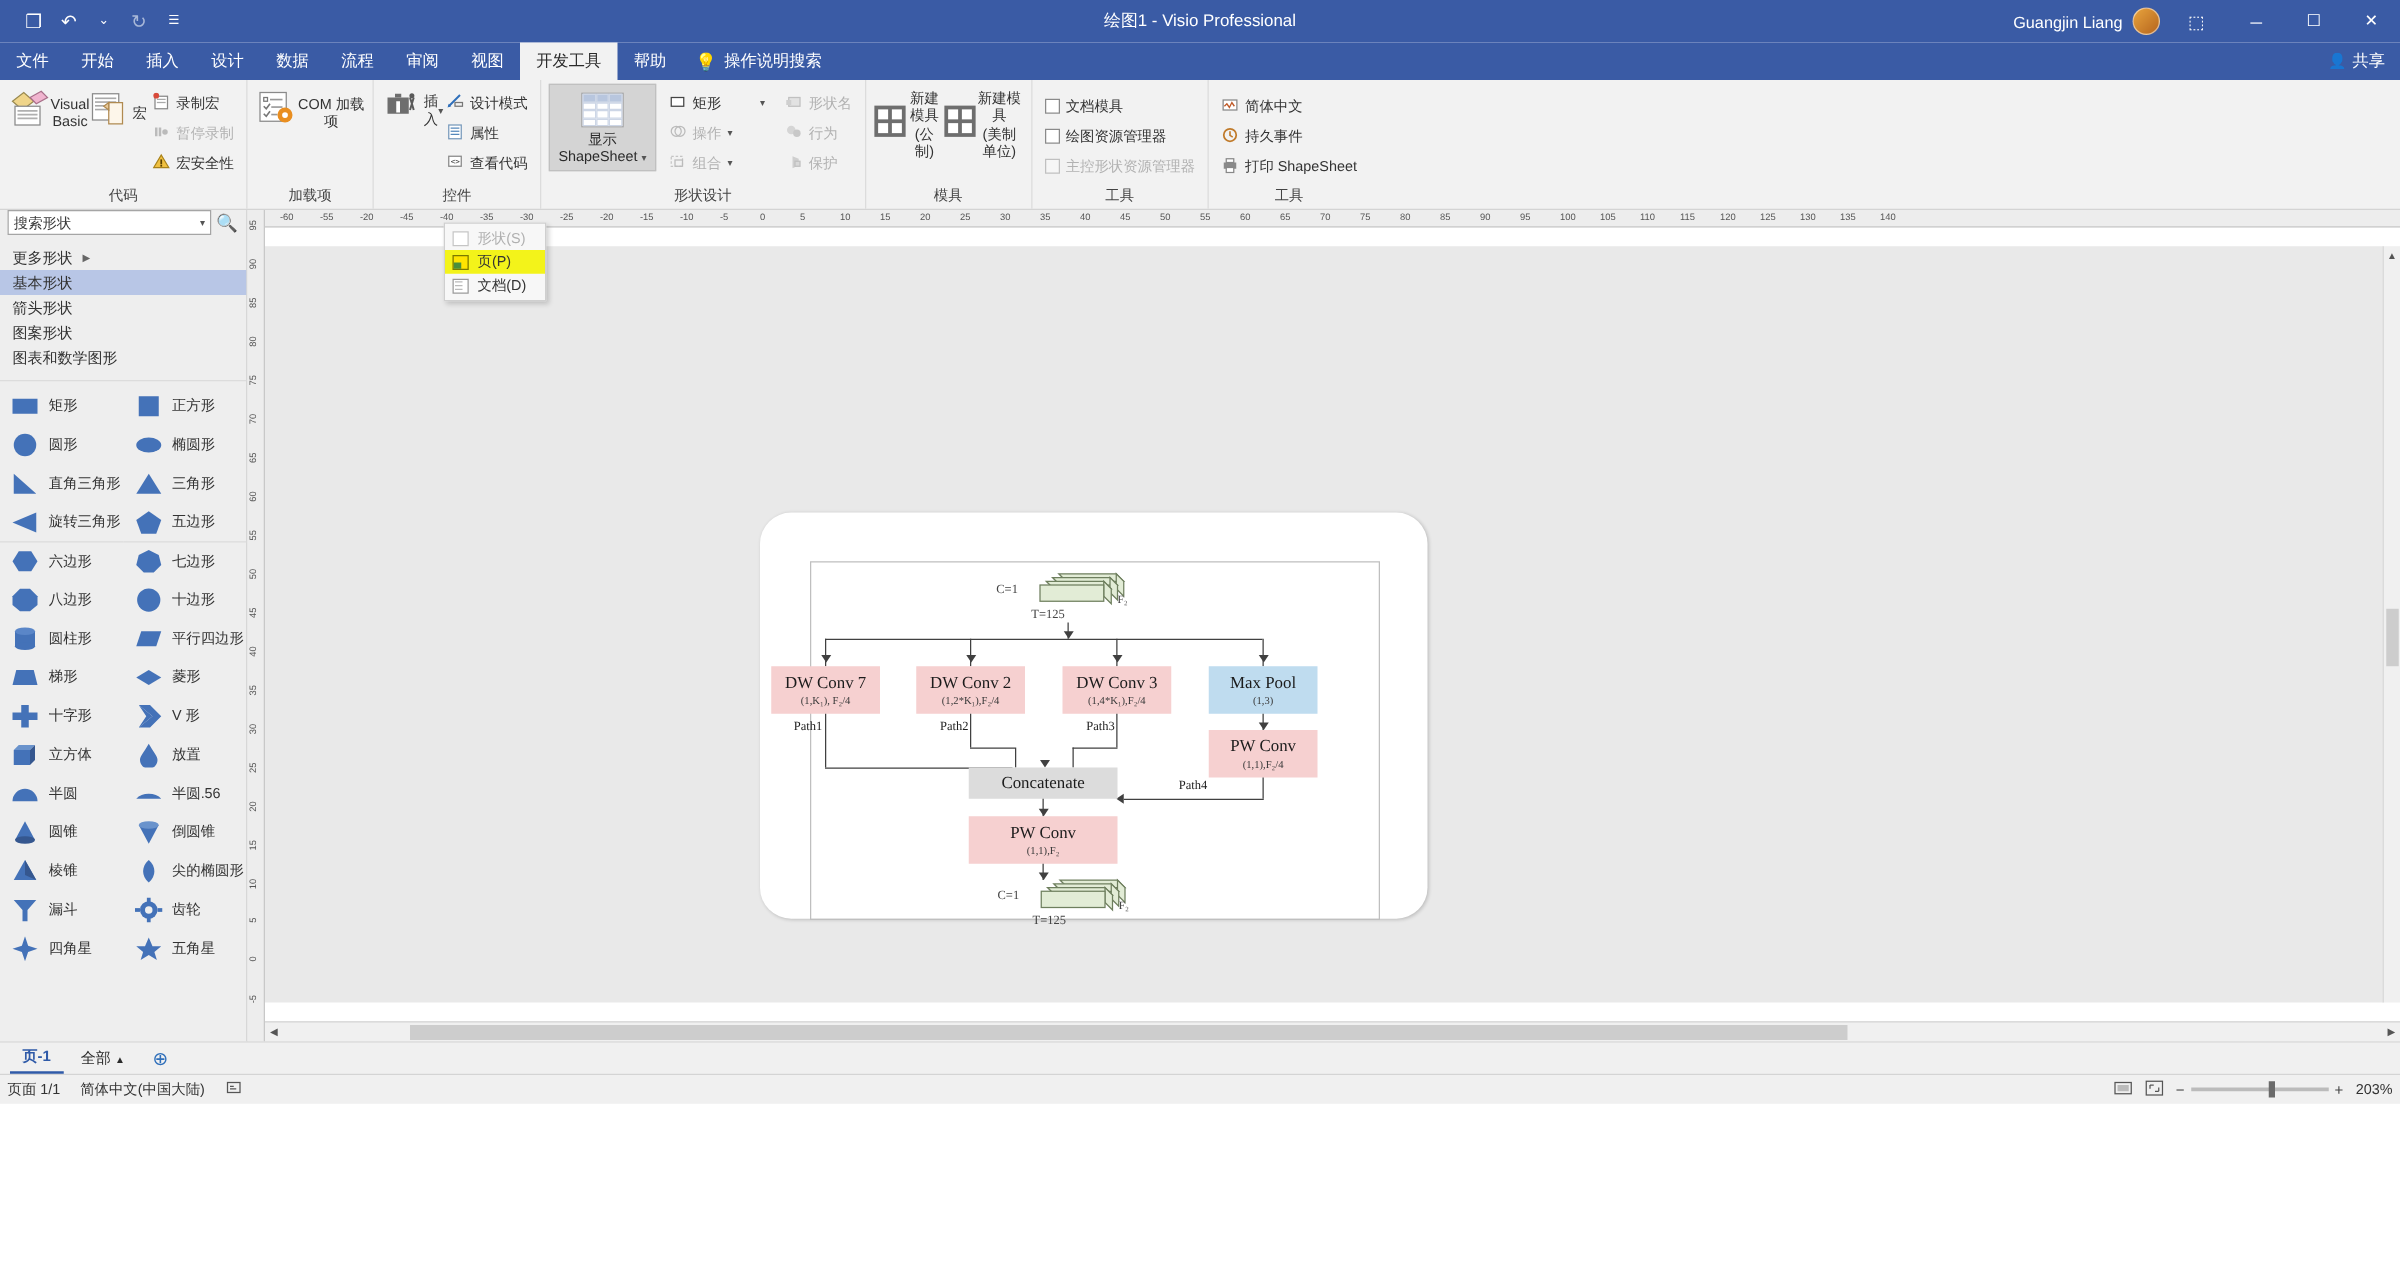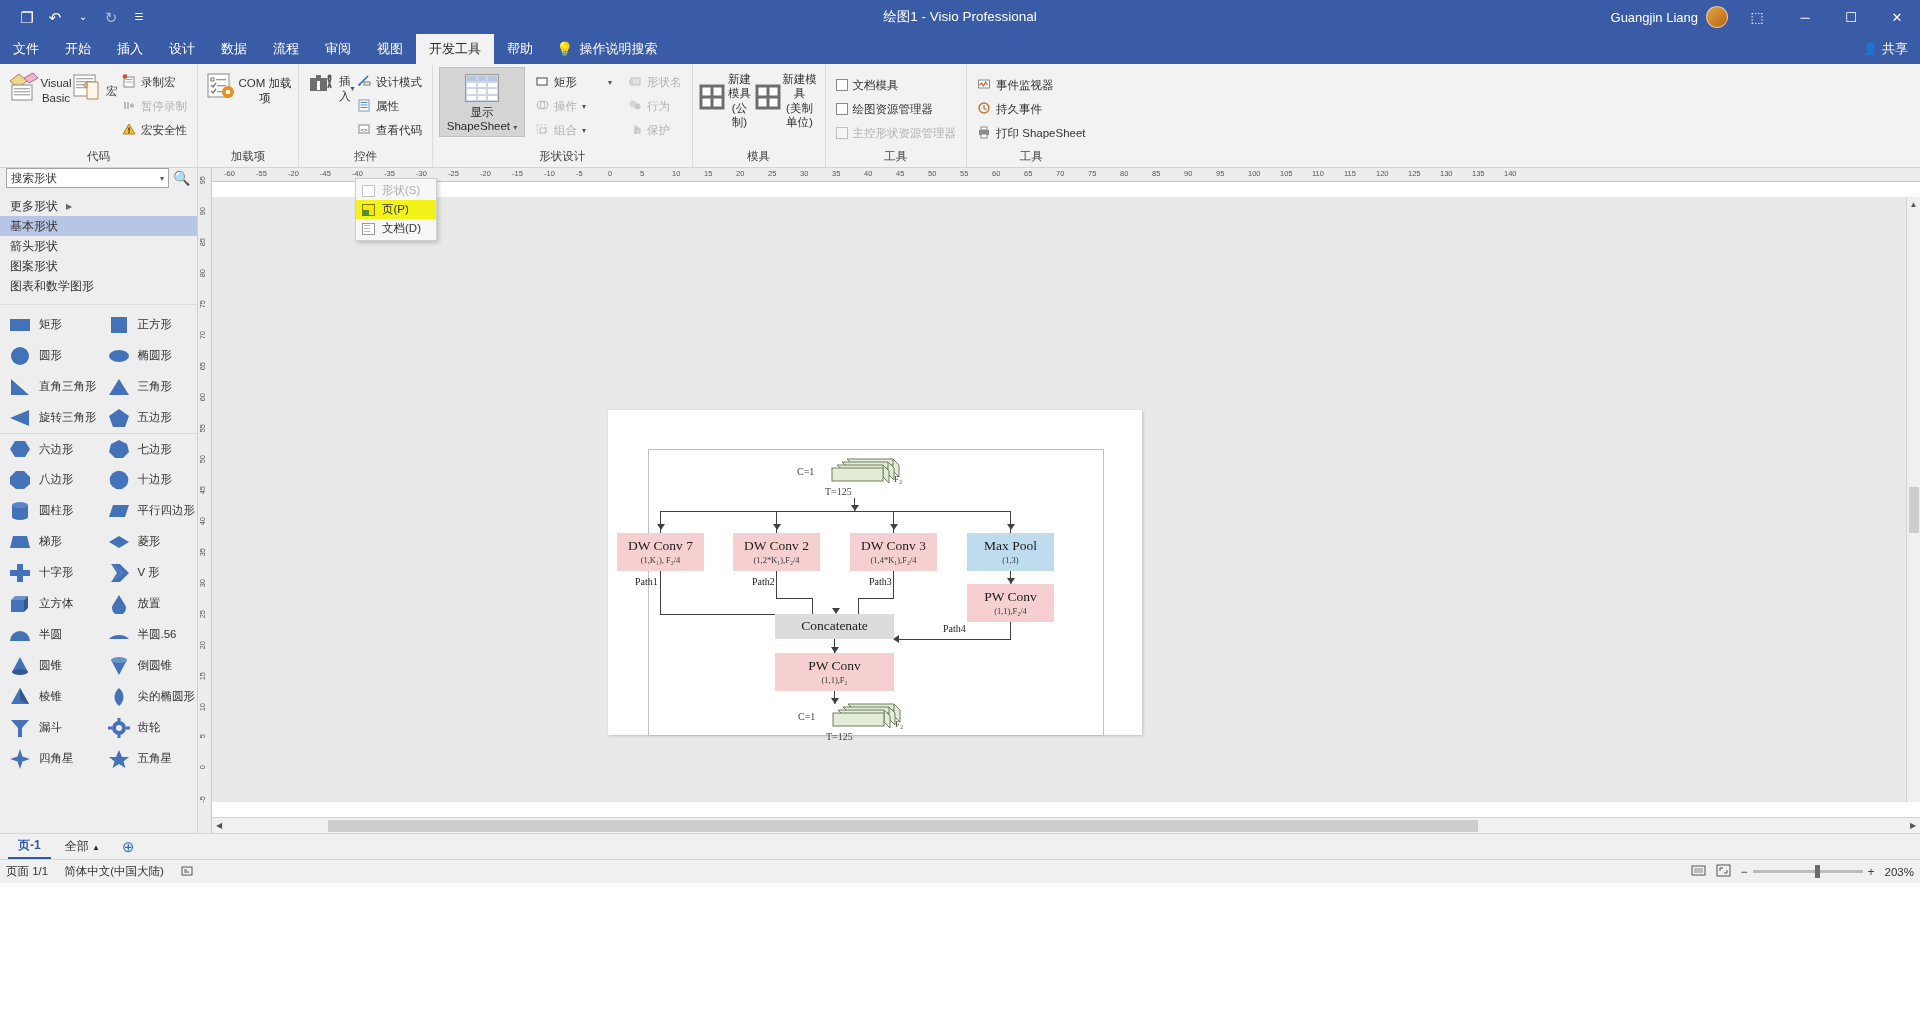--- a/index.html
+++ b/index.html
@@ -184,21 +184,21 @@
     height: 14px; background: #ededed; border-bottom: 1px solid #c8c8c8;
     position: relative; overflow: hidden;
   }
   .htick { position: absolute; top: 1px; font-size: 7.5px; color: #555; }
   .canvas-row { flex: 1; display: flex; }
   .canvas {
     flex: 1; background: #e9e9e9; position: relative; overflow: hidden;
   }
   .page {
     position: absolute; left: 396px; top: 213px; width: 534px; height: 325px;
-    background: #fff; box-shadow: 1px 1px 3px rgba(0,0,0,.18);
+    background: #fff; box-shadow: 1px 1px 3px rgba(0,0,0,.18); border-radius: 25px;
   }
   .vscroll {
     width: 14px; background: #f0f0f0; border-left: 1px solid #d4d4d4;
     display: flex; flex-direction: column; align-items: center;
     font-size: 8px; color: #555; position: relative;
   }
   .vs-arrow { height: 14px; display:flex;align-items:center; }
   .vs-thumb {
     position: absolute; top: 290px; width: 10px; height: 46px; background: #cdcdcd; left: 2px;
   }
@@ -569,21 +569,21 @@
   </div>
 
   <div class="rgroup" style="border-right:none">
     <div class="rgroup-body">
       <div class="col" style="padding-top:6px">
         <div class="smallbtn">
           <span><svg width="14" height="14" viewBox="0 0 14 14">
                 <rect x="1.5" y="3" width="11" height="8" fill="#fff" stroke="#888"></rect>
                 <path d="M2.5 8 l2 -2 l2 3 l2 -4 l2 3" stroke="#c05b2a" fill="none" stroke-width="1.1"></path>
               </svg></span>
-          <span>事件监视器</span>
+          <span>简体中文</span>
         </div>
         <div class="smallbtn">
           <span><svg width="14" height="14" viewBox="0 0 14 14">
                 <circle cx="7" cy="7" r="5" fill="none" stroke="#c07a2a" stroke-width="1.4"></circle>
                 <path d="M7 4 v3.3 l2.2 1.4" stroke="#c07a2a" stroke-width="1.3" fill="none"></path>
               </svg></span>
           <span>持久事件</span>
         </div>
         <div class="smallbtn">
           <span><svg width="14" height="14" viewBox="0 0 14 14">

